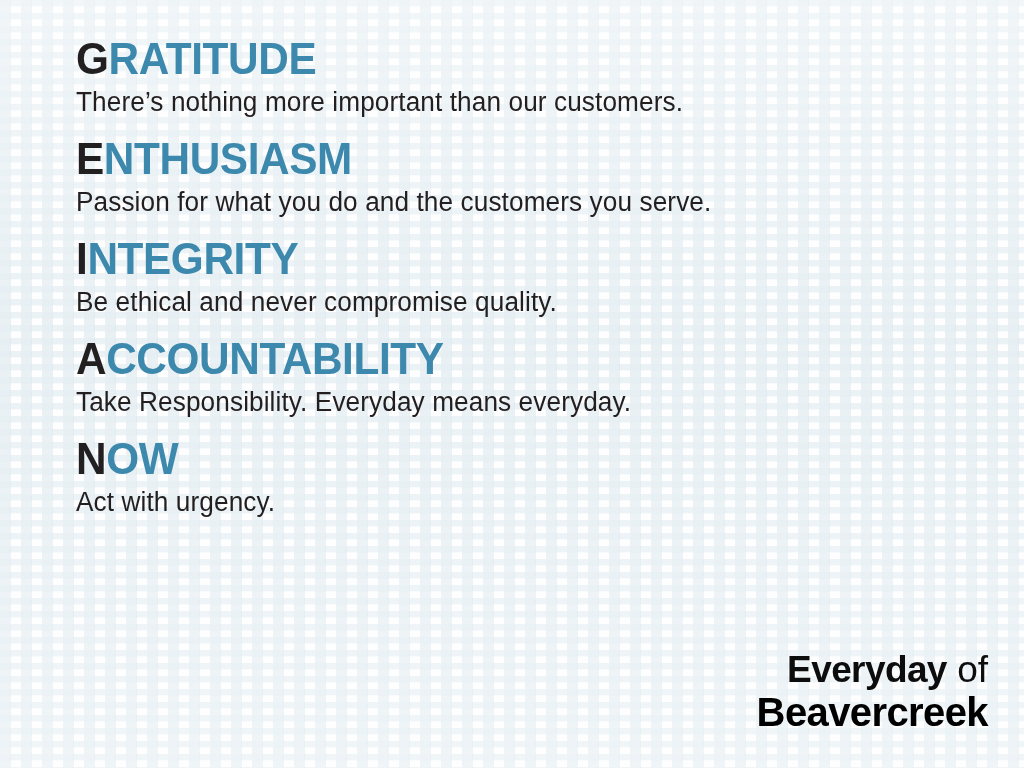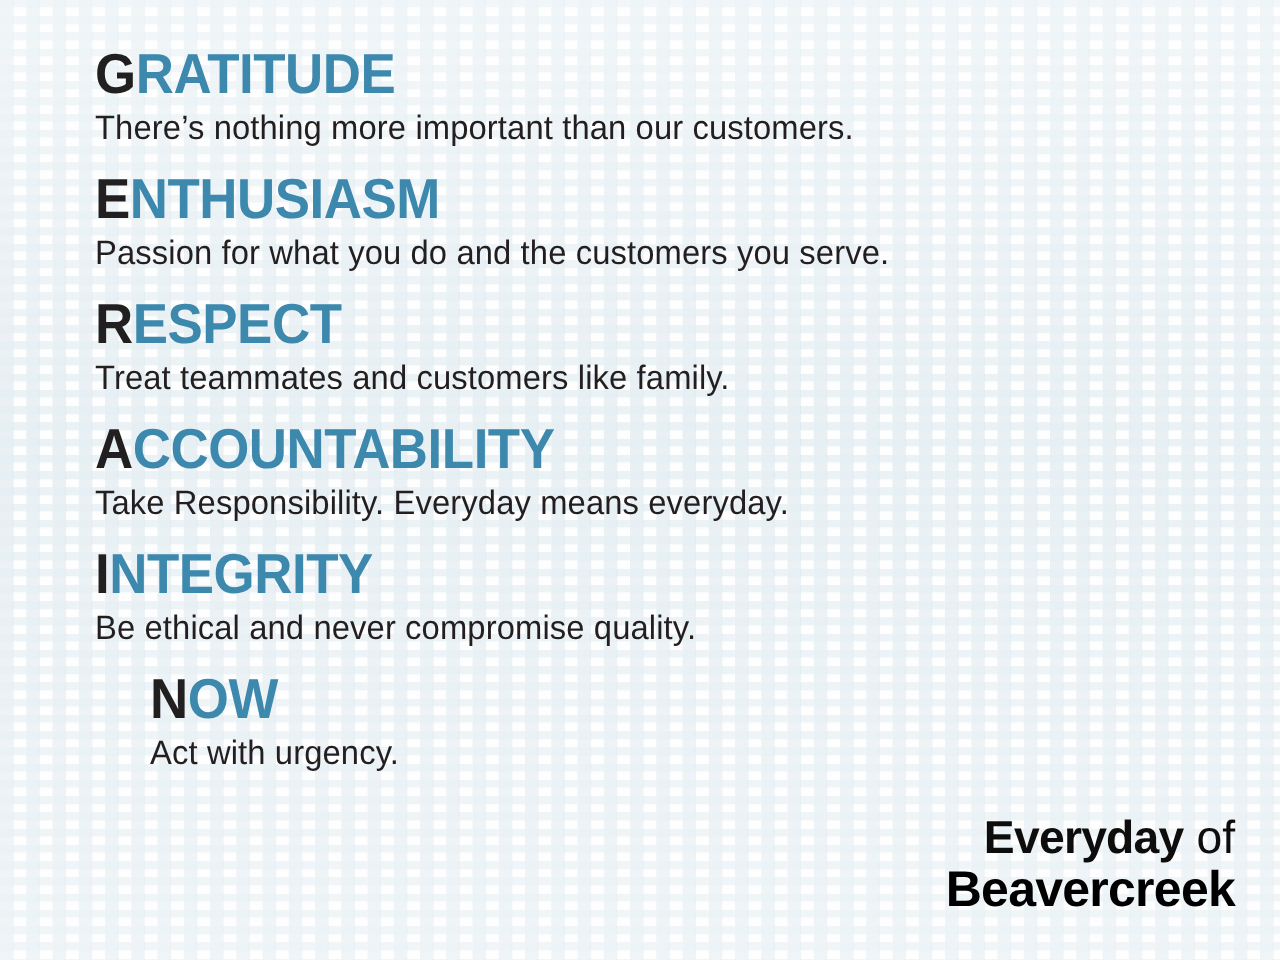--- a/index.html
+++ b/index.html
@@ -83,21 +83,21 @@
   
   #content {
     position: relative;
     z-index: 2;
     padding: 34px 0 0 76px;
   }
 
   .value-row {
     margin: 0 0 14px 0;
   }
-  .value-row:last-of-type { margin-bottom: 0; margin-left: 44px; }
+  .value-row:last-of-type { margin-bottom: 0; }
 
   .value-heading {
     margin: 0;
     font-family: "Liberation Sans", sans-serif;
     font-weight: 700;
     font-size: 45px;
     line-height: 50px;
     letter-spacing: -0.4px;
     color: #3d88ad;
     white-space: nowrap;
@@ -175,34 +175,30 @@
     <div class="value-row">
       <div class="value-heading"><span class="initial">G</span><span class="rest">RATITUDE</span></div>
       <div class="value-desc">There’s nothing more important than our customers.</div>
     </div>
 
     <div class="value-row">
       <div class="value-heading"><span class="initial">E</span><span class="rest">NTHUSIASM</span></div>
       <div class="value-desc">Passion for what you do and the customers you serve.</div>
     </div>
 
-    <div class="value-row">
-      <div class="value-heading"><span class="initial">R</span><span class="rest">ESPECT</span></div>
-      <div class="value-desc">Treat teammates and customers like family.</div>
-    </div>
-
+
+
+    <div class="value-row">
+      <div class="value-heading"><span class="initial">I</span><span class="rest">NTEGRITY</span></div>
+      <div class="value-desc">Be ethical and never compromise quality.</div>
+    </div>
 
     <div class="value-row">
       <div class="value-heading"><span class="initial">A</span><span class="rest">CCOUNTABILITY</span></div>
       <div class="value-desc">Take Responsibility. Everyday means everyday.</div>
-    </div>
-
-    <div class="value-row">
-      <div class="value-heading"><span class="initial">I</span><span class="rest">NTEGRITY</span></div>
-      <div class="value-desc">Be ethical and never compromise quality.</div>
     </div>
 
     <div class="value-row">
       <div class="value-heading"><span class="initial">N</span><span class="rest">OW</span></div>
       <div class="value-desc">Act with urgency.</div>
     </div>
 
   </div>
 
   <div id="logo">

